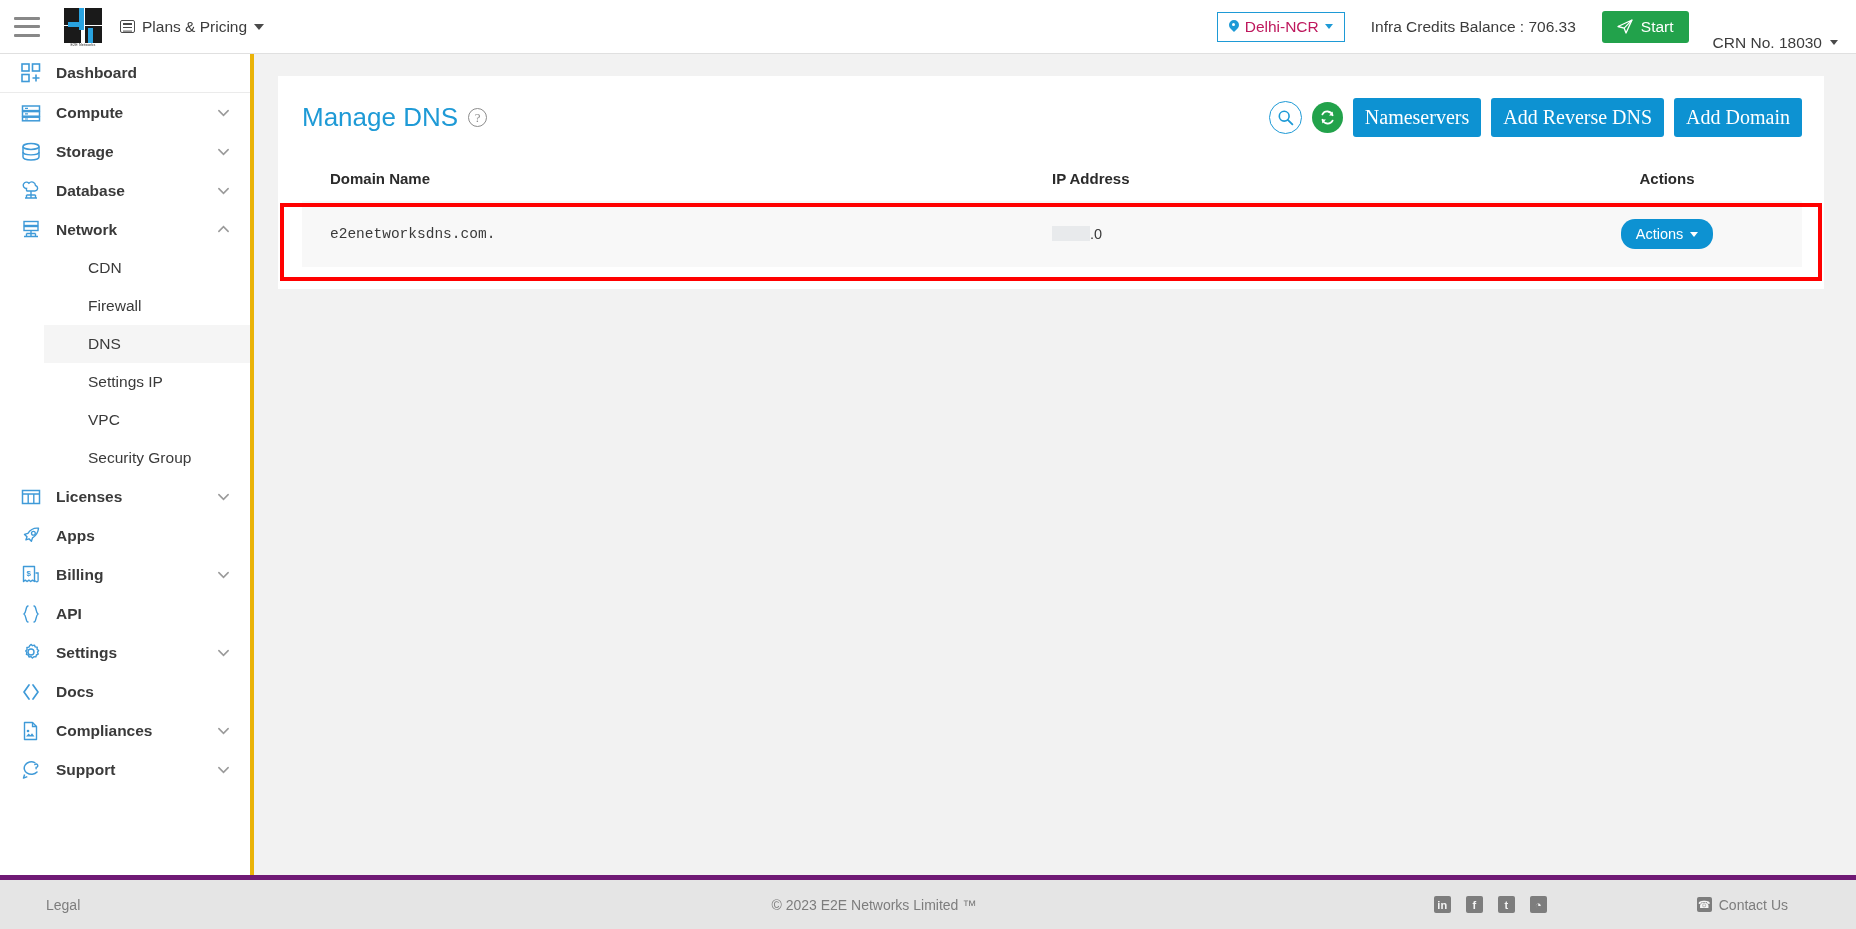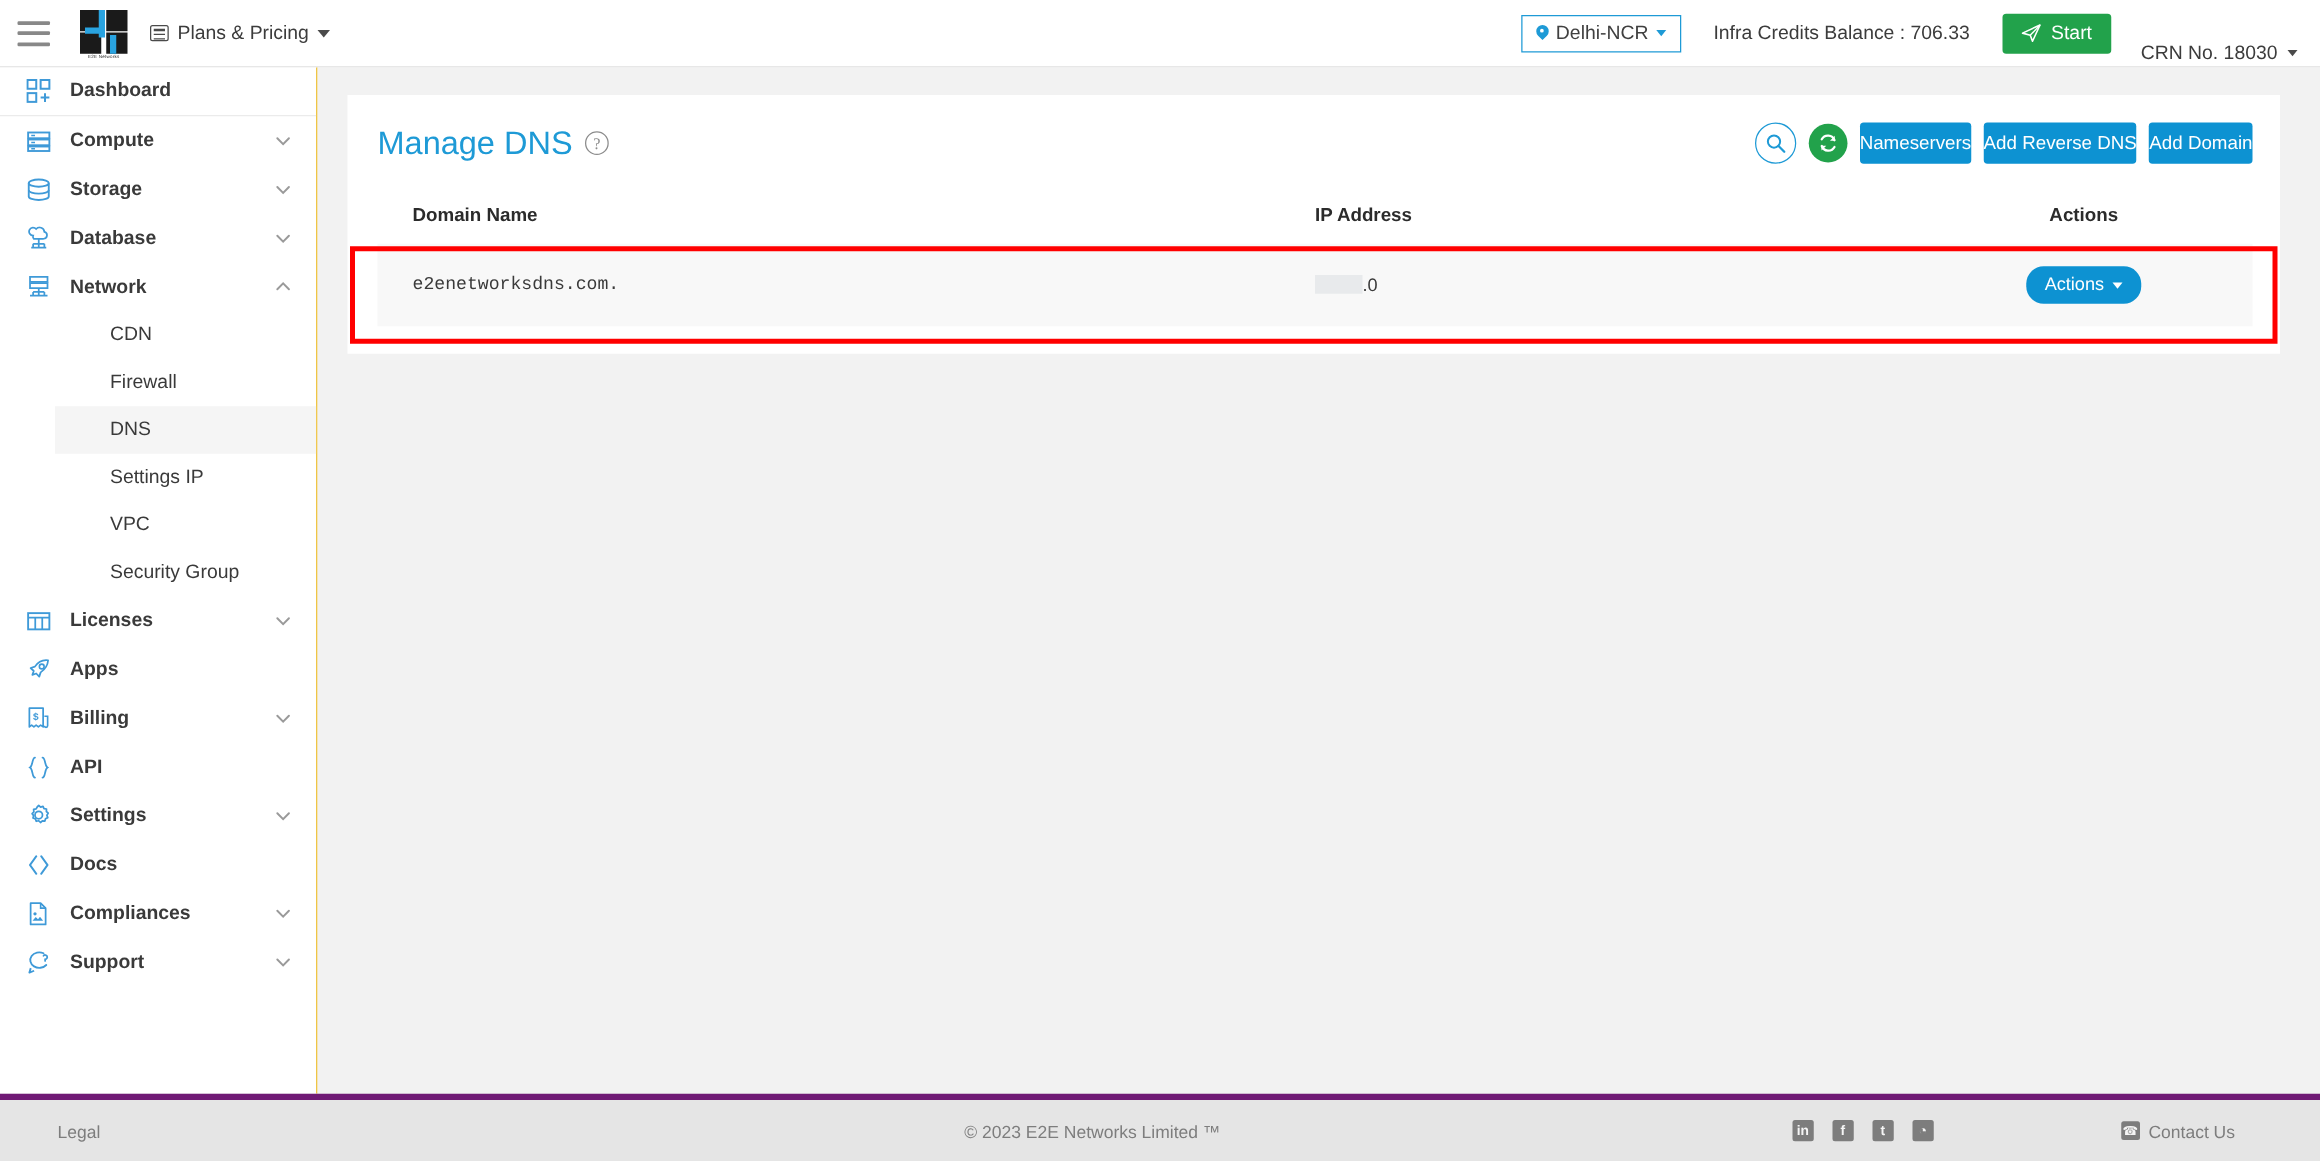--- a/index.html
+++ b/index.html
@@ -37,21 +37,21 @@
   }
   .plans .ic::before { top: 2.4px; } .plans .ic::after { top: 6px; box-shadow: 0 3.6px 0 #4a4a4a; }
   .caret { width: 0; height: 0; border-left: 5px solid transparent; border-right: 5px solid transparent; border-top: 6px solid #4a4a4a; display:inline-block; }
   .caret.sm { border-left-width: 4.5px; border-right-width: 4.5px; border-top-width: 5.5px; }
   .caret.white { border-top-color: #ffffff; }
 
   .topbar-spacer { flex: 1; }
 
   .region-pill {
     display: flex; align-items: center; gap: 6px;
-    border: 1px solid #1e9ad6; color: #404040;
+    border: 1px solid #1e9ad6; color: #be185d;
     font-size: 15.5px; border-radius: 0;
     padding: 5px 11px; cursor: pointer; background: #fff;
   }
   .pin { width: 10px; height: 14px; position: relative; }
   .pin::before { content:""; position:absolute; top:0; left:0; width:10px; height:10px; border-radius:50% 50% 50% 0; transform: rotate(-45deg); background:#1e9ad6; }
   .pin::after { content:""; position:absolute; top:3px; left:3.2px; width:3.6px; height:3.6px; background:#fff; border-radius:50%; }
   .caret.blue { border-top-color: #1e9ad6; }
 
   .credits { font-size: 15.5px; color: #3c3c3c; margin-left: 26px; white-space: nowrap; }
 
@@ -66,21 +66,21 @@
 
   .crn { font-size: 15.5px; color: #3c3c3c; margin-left: 24px; display: flex; align-items: center; gap: 8px; cursor: pointer; white-space: nowrap; margin-top: 32px; }
 
   
   .body-row { flex: 1; display: flex; min-height: 0; }
 
   
   .sidebar {
     width: 254px; min-width: 254px;
     background: #ffffff;
-    border-right: 1px solid #eab308;
+    border-right: 4px solid #eab308;
     overflow: hidden;
     padding-bottom: 6px;
   }
   .nav-item {
     display: flex; align-items: center;
     height: 39px; padding: 0 20px 0 19px; cursor: pointer;
     font-size: 15.5px; font-weight: bold; color: #3a3a3a;
     position: relative;
   }
   .nav-item.first { border-bottom: 1px solid #ebebeb; }
@@ -115,22 +115,22 @@
     border: 1.4px solid #1e9ad6; background: #fff;
     display:flex; align-items:center; justify-content:center; cursor:pointer;
   }
   .icon-btn-refresh {
     width: 31px; height: 31px; border-radius: 50%;
     background: #22a24b; border: none;
     display:flex; align-items:center; justify-content:center; cursor:pointer;
   }
   .btn-blue {
     background: #0d92d2; color: #fff; border: none; border-radius: 3px;
-    font-size: 15px; padding: 8px 0; cursor: pointer;
-    font-family: Liberation Sans, sans-serif; white-space: nowrap;
+    font-size: 20px; padding: 8px 12px; cursor: pointer;
+    font-family: Liberation Serif, serif; white-space: nowrap;
   }
 
   
   .table-wrap { margin-top: 22px; position: relative; }
   table { width: 100%; border-collapse: collapse; table-layout: fixed; }
   th {
     text-align: left; font-size: 15px; font-weight: bold; color: #2b2b2b;
     padding: 11px 0 14px 0;
   }
   th.c1 { width: 50%; padding-left: 28px; }

